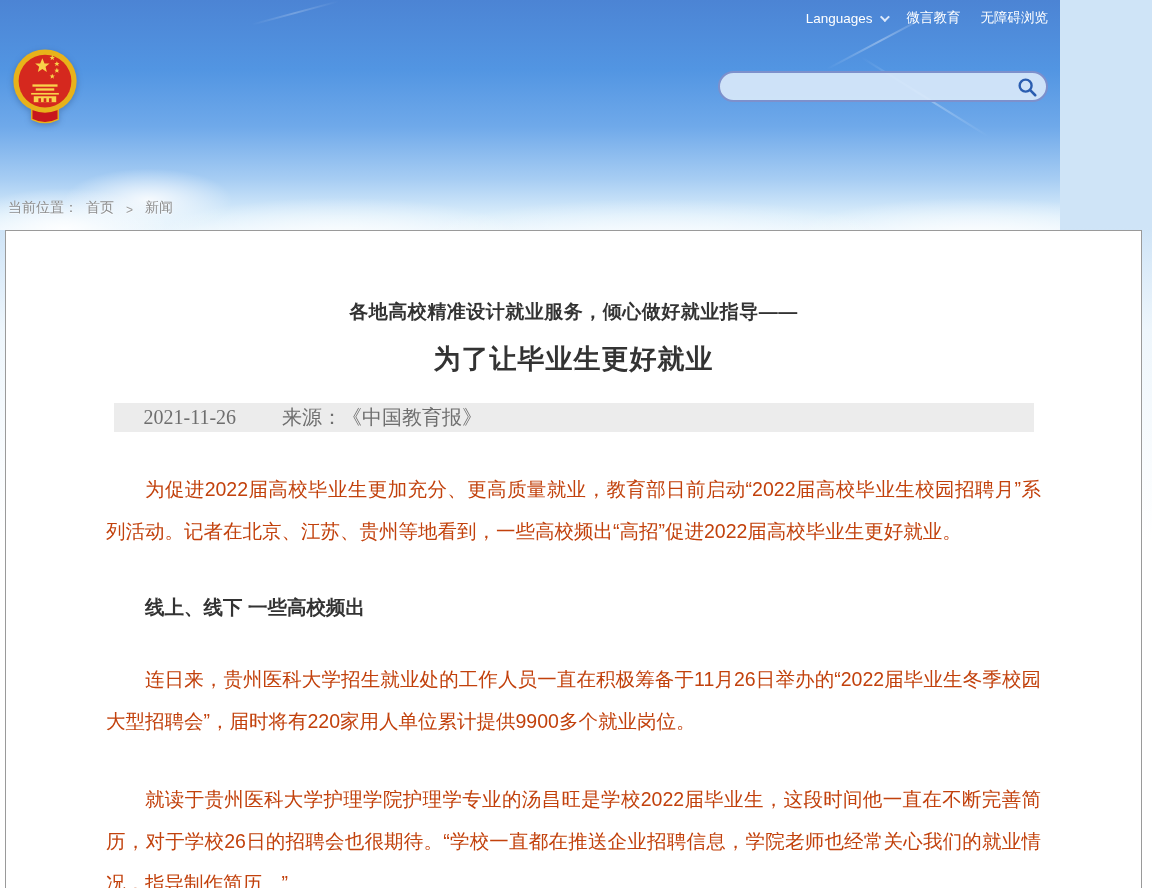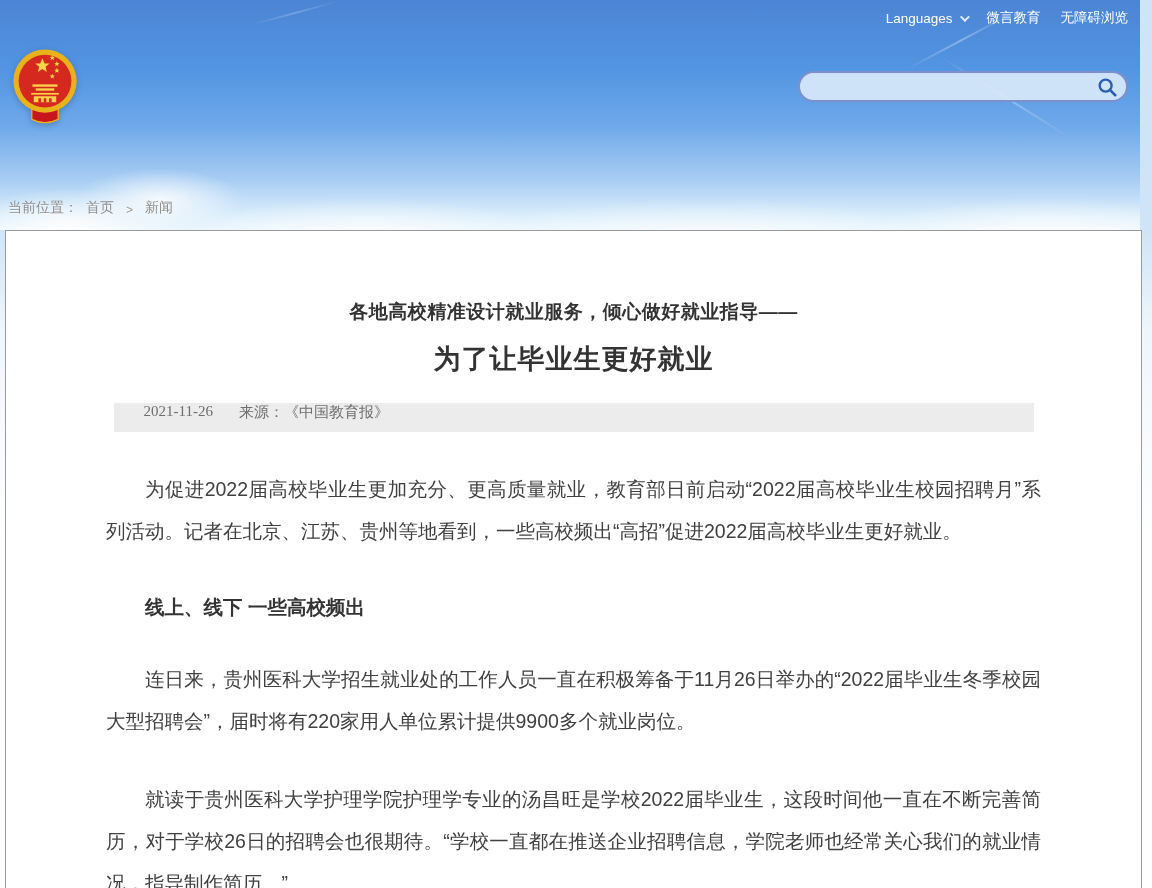--- a/index.html
+++ b/index.html
@@ -5,21 +5,21 @@
   * { margin:0; padding:0; box-sizing:border-box; }
   html,body { width:1152px; height:888px; overflow:hidden; }
   body {
     font-family:"Liberation Sans","DejaVu Sans",sans-serif;
     background:linear-gradient(180deg,#cfe4f7 228px,#eef6fc 330px,#ffffff 540px);
     position:relative;
   }
 
   
   .header {
-    position:absolute; top:0; left:0; width:1140px; height:230px;
+    position:absolute; top:0; left:0; width:1060px; height:230px;
     background:linear-gradient(180deg,#4c84d4 0%,#5295e2 30%,#6fa9ea 55%,#a7cdf3 78%,#dbeefb 94%,#eaf5fd 100%);
     overflow:hidden;
   }
   .header .clouds {
     position:absolute; left:0; bottom:-6px; width:100%; height:120px;
     background:
       radial-gradient(ellipse 150px 60px at 6% 95%, rgba(255,255,255,.95), rgba(255,255,255,0) 70%),
       radial-gradient(ellipse 120px 45px at 14% 70%, rgba(255,255,255,.85), rgba(255,255,255,0) 70%),
       radial-gradient(ellipse 260px 55px at 32% 100%, rgba(255,255,255,.8), rgba(255,255,255,0) 70%),
       radial-gradient(ellipse 340px 60px at 62% 105%, rgba(255,255,255,.75), rgba(255,255,255,0) 72%),
@@ -73,27 +73,27 @@
   
   .card {
     position:absolute; top:230px; left:5px; width:1137px; height:660px;
     background:#ffffff; border:1px solid #9a9a9a; border-bottom:none; z-index:3;
   }
   .article { width:935px; margin:0 auto; }
   .subtitle { margin-top:68px; text-align:center; font-size:19px; font-weight:bold; color:#333333; letter-spacing:.5px; }
   .title    { margin-top:16px; text-align:center; font-size:27px; font-weight:bold; color:#333333; letter-spacing:1px; }
   .meta {
     margin:26px auto 0; width:920px; height:29px; background:#ececec;
-    display:flex; padding-left:30px;
+    display:flex; align-items:center; padding-left:30px;
     font-family:"Liberation Serif","DejaVu Serif",serif;
-    font-size:15px; color:#6e6e6e;
+    font-size:20px; color:#6e6e6e;gap:20px;
   }
   .meta .src { margin-left:26px; }
   .article p {
-    margin-top:36px; font-size:19.5px; line-height:42px; color:#404040;
+    margin-top:36px; font-size:19.5px; line-height:42px; color:#c2410c;
     text-indent:2em; text-align:justify;
   }
   .article h3.secthead {
     margin-top:40px; font-size:19.5px; line-height:30px; color:#333333;
     text-indent:2em; font-weight:bold;
   }
 </style>
 </head>
 <body>
 

